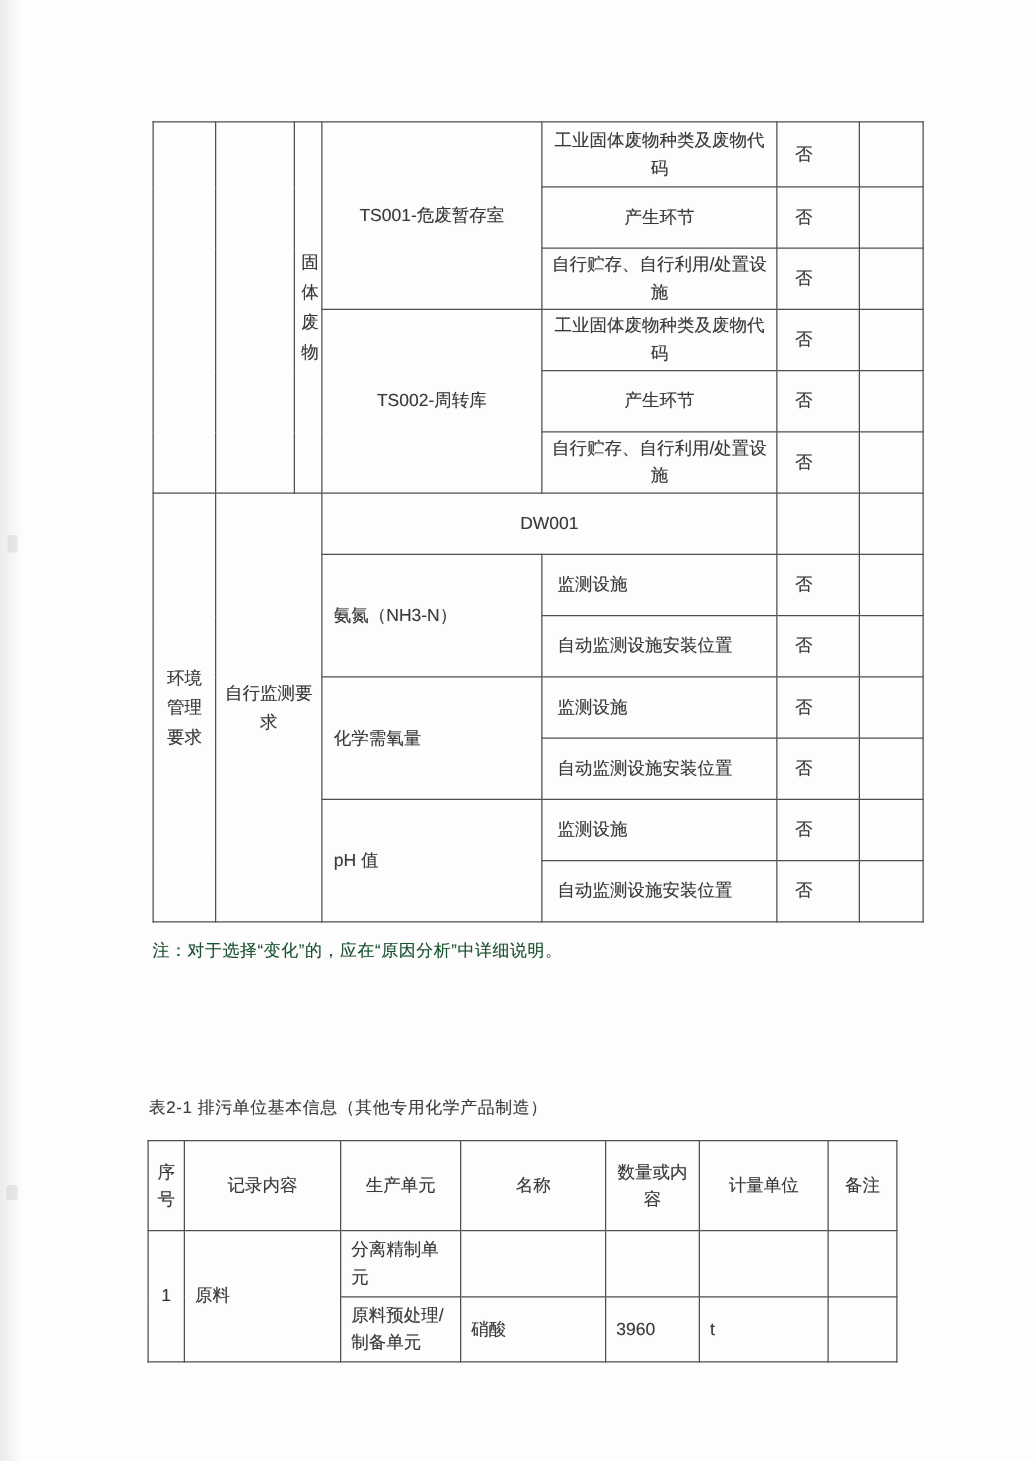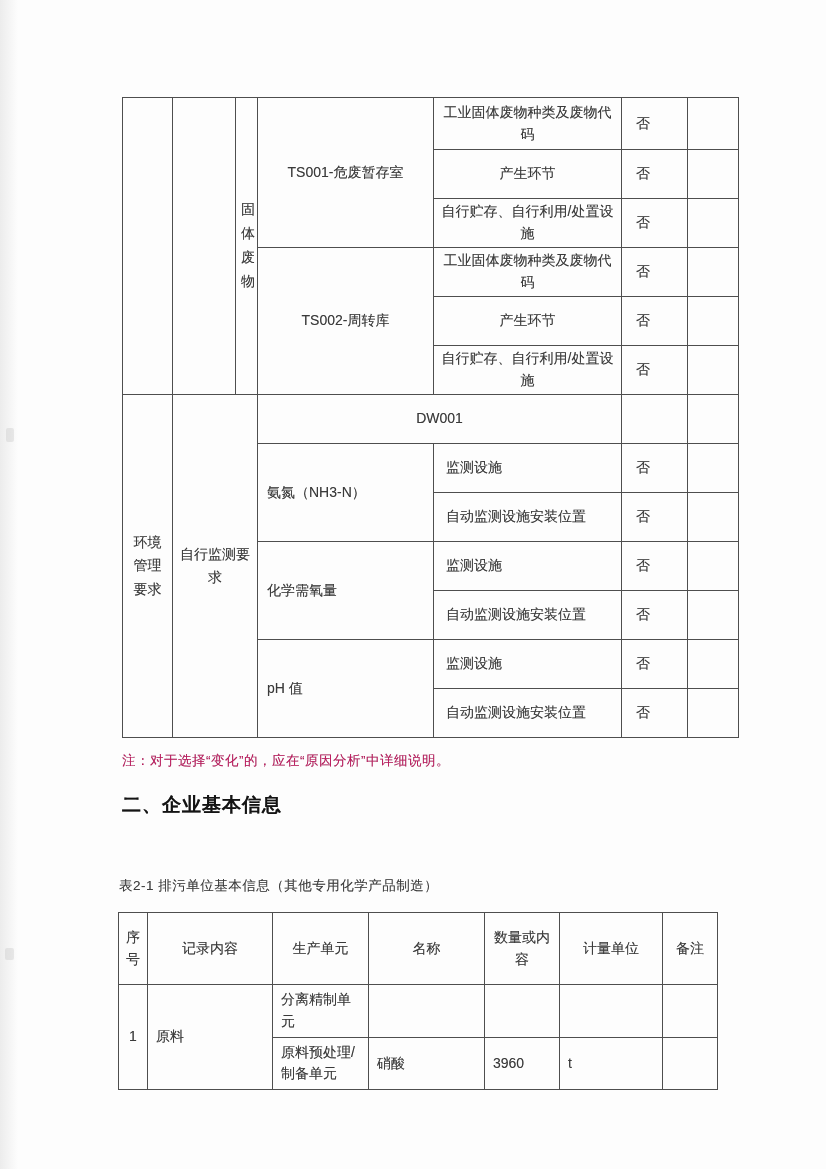--- a/index.html
+++ b/index.html
@@ -54,21 +54,21 @@
   td.flag  { text-align: left; padding-left: 14px; }
   td.hdr   { text-align: center; }
   td.hdrq  { text-align: center; padding: 14px 8px; }
   td.body-left { text-align: left; padding-left: 8px; vertical-align: middle; }
   td.unitcell  { text-align: left; padding: 4px 10px 4px 8px; }
 
   .note {
     position: absolute;
     left: 122px; top: 752px;
     font-size: 13.5px;
-    color: #be185d;
+    color: #14532d;
     letter-spacing: 0.5px;
     text-shadow: 0 0 0.6px rgba(70,70,70,0.4);
   }
   .heading {
     position: absolute;
     left: 122px; top: 792px;
     font-size: 19px;
     font-weight: bold;
     color: #141414;
     letter-spacing: 1px;
@@ -177,21 +177,20 @@
     <tr style="height:49px">
       <td class="lbl">自动监测设施安装位置</td>
       <td class="flag">否</td>
       <td></td>
     </tr>
   </tbody>
     </table>
 
   <div class="note">注：对于选择“变化”的，应在“原因分析”中详细说明。</div>
 
-  <div class="heading">二、企业基本信息</div>
 
   <div class="caption">表2-1 排污单位基本信息（其他专用化学产品制造）</div>
 
   <table style="left:118px; top:912px; width:599px;">
     <colgroup>
       <col style="width:29px">
         <col style="width:125px">
         <col style="width:96px">
       <col style="width:116px">
         <col style="width:75px">

